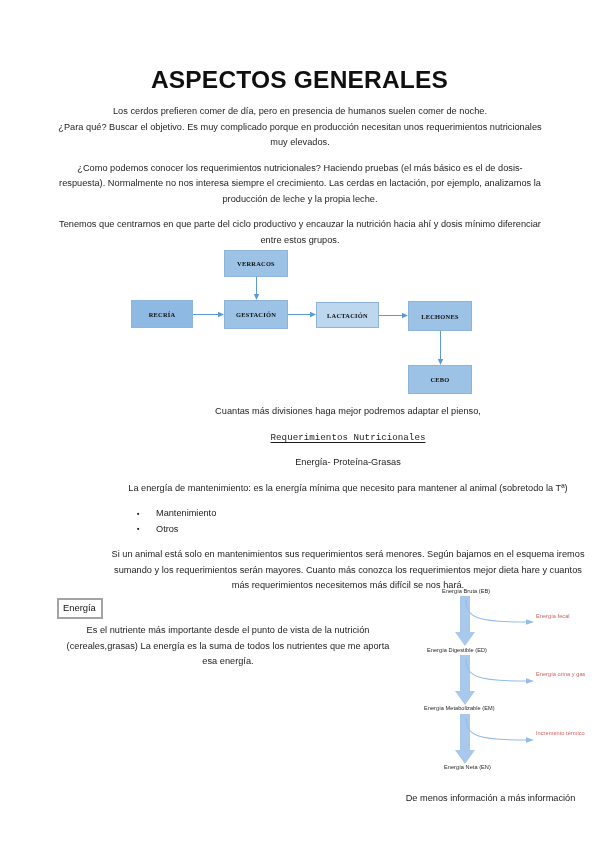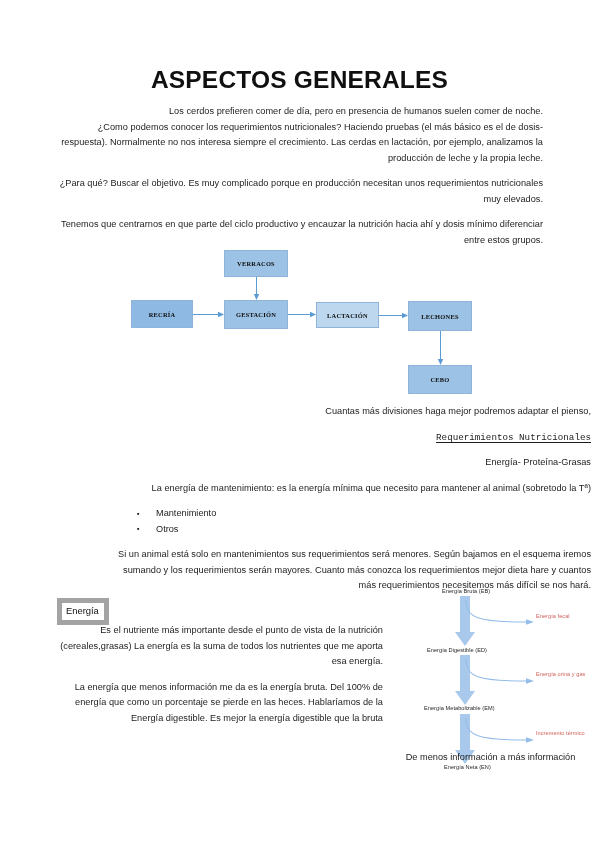--- a/index.html
+++ b/index.html
@@ -34,21 +34,21 @@
     position: absolute;
     left: 57px;
     top: 104px;
     width: 486px;
   }
   p.para {
     margin: 0 0 10px 0;
     font-size: 9.2px;
     line-height: 15.5px;
     color: #1c1c1c;
-    text-align: right;
+    text-align: center;
     letter-spacing: 0.02px;
   }
   p.tight { margin-bottom: 0; }
   .underlined {
     text-decoration: underline;
     text-underline-offset: 2px;
     font-family: Liberation Mono, monospace;
   }
 
   
@@ -95,31 +95,31 @@
   #a-gest-lact   { left: 157px; top: 63px; width: 28px; }
   #a-lact-lech   { left: 248px; top: 64px; width: 29px; }
   #a-verr-gest   { left: 122px; top: 29px; height: 23px; }
   #a-lech-cebo   { left: 306px; top: 83px; height: 34px; }
 
   
   .energia-box {
     position: absolute;
     left: 57px;
     top: 598px;
-    border: 5px solid #a3a3a3;
+    border: 2px solid #a3a3a3;
     padding: 2px 5px 3px 4px;
     font-size: 9.4px;
     line-height: 12px;
     color: #111;
     background: #ffffff;
   }
 
   .lower-col {
     position: absolute;
-    left: 53px;
+    left: 63px;
     top: 623px;
     width: 330px;
   }
 
   
   .energy-diagram {
     position: absolute;
     left: 424px;
     top: 588px;
     width: 175px;
@@ -154,21 +154,21 @@
     left: 28px;
   }
   #est-1 { top: 8px; }
   #est-2 { top: 67px; }
   #est-3 { top: 126px; }
   .e-stage svg { display: block; overflow: visible; }
 
   .caption {
     position: absolute;
     left: 398px;
-    top: 750px;
+    top: 791px;
     width: 185px;
     text-align: center;
     font-size: 9.2px;
     line-height: 14px;
     color: #1c1c1c;
   }
 
   ul.bullets {
     margin: 0 0 10px 0;
     padding: 0 0 0 51px;
@@ -191,22 +191,22 @@
 </style>
 </head>
 <body>
 
 <div class="page">
 
   <div class="doc-title">ASPECTOS GENERALES</div>
 
   <div class="body-col">
     <p class="para tight">Los cerdos prefieren comer de día, pero en presencia de humanos suelen comer de noche.</p>
+    <p class="para">¿Para qué? Buscar el objetivo. Es muy complicado porque en producción necesitan unos requerimientos nutricionales muy elevados.</p>
     <p class="para">¿Como podemos conocer los requerimientos nutricionales? Haciendo pruebas (el más básico es el de dosis-respuesta). Normalmente no nos interesa siempre el crecimiento. Las cerdas en lactación, por ejemplo, analizamos la producción de leche y la propia leche.</p>
-    <p class="para">¿Para qué? Buscar el objetivo. Es muy complicado porque en producción necesitan unos requerimientos nutricionales muy elevados.</p>
     <p class="para">Tenemos que centrarnos en que parte del ciclo productivo y encauzar la nutrición hacia ahí y dosis mínimo diferenciar entre estos grupos.</p>
   </div>
 
   <div class="flowchart">
 
     <div class="node mid" id="n-verracos">VERRACOS</div>
     <div class="node" id="n-recria">RECRÍA</div>
     <div class="node mid" id="n-gestacion">GESTACIÓN</div>
     <div class="node light" id="n-lactacion">LACTACIÓN</div>
     <div class="node mid" id="n-lechones">LECHONES</div>
@@ -253,21 +253,20 @@
       <li>Mantenimiento</li>
       <li>Otros</li>
     </ul>
     <p class="para">Si un animal está solo en mantenimientos sus requerimientos será menores. Según bajamos en el esquema iremos sumando y los requerimientos serán mayores. Cuanto más conozca los requerimientos mejor dieta hare y cuantos más requerimientos necesitemos más difícil se nos hará.</p>
   </div>
 
   <div class="energia-box">Energía</div>
 
   <div class="lower-col">
     <p class="para">Es el nutriente más importante desde el punto de vista de la nutrición (cereales,grasas) La energía es la suma de todos los nutrientes que me aporta esa energía.</p>
-    <p class="para">La energía que menos información me da es la energía bruta. Del 100% de energía que como un porcentaje se pierde en las heces. Hablaríamos de la Energía digestible. Es mejor la energía digestible que la bruta</p>
   </div>
 
   <div class="energy-diagram">
 
     <div class="e-label" id="el-eb">Energía Bruta (EB)</div>
     <div class="e-label" id="el-ed">Energía Digestible (ED)</div>
     <div class="e-label" id="el-em">Energía Metabolizable (EM)</div>
     <div class="e-label" id="el-en">Energía Neta (EN)</div>
 
     <div class="e-side" id="es-fecal">Energía fecal</div>

